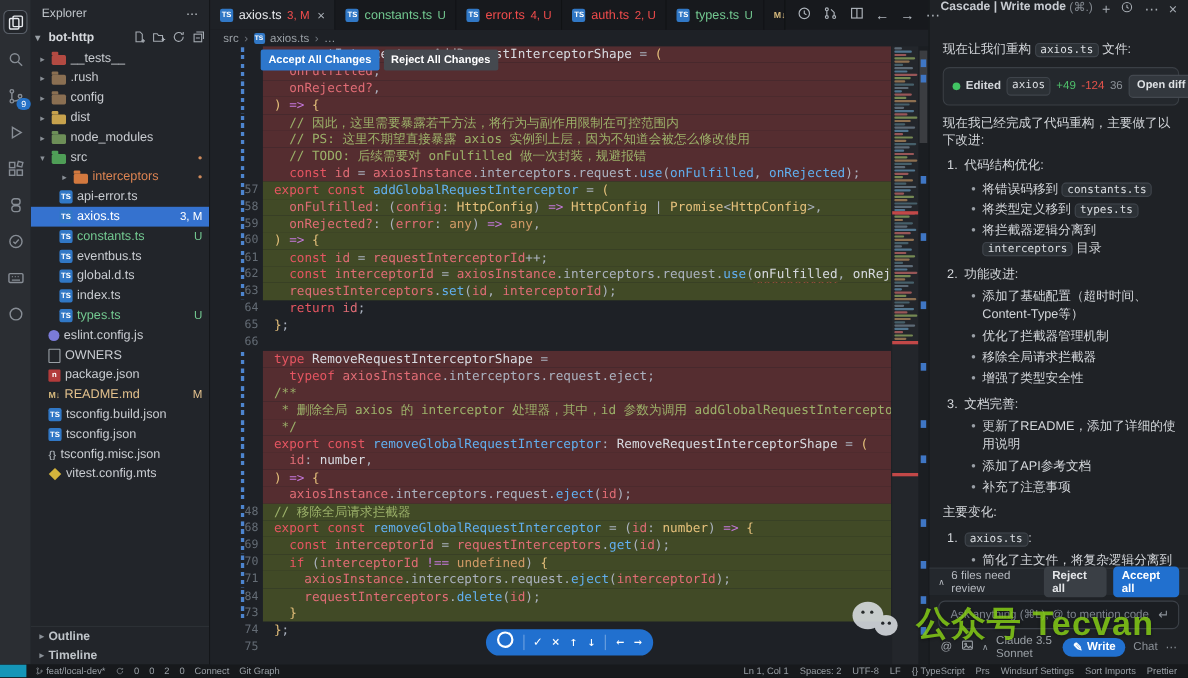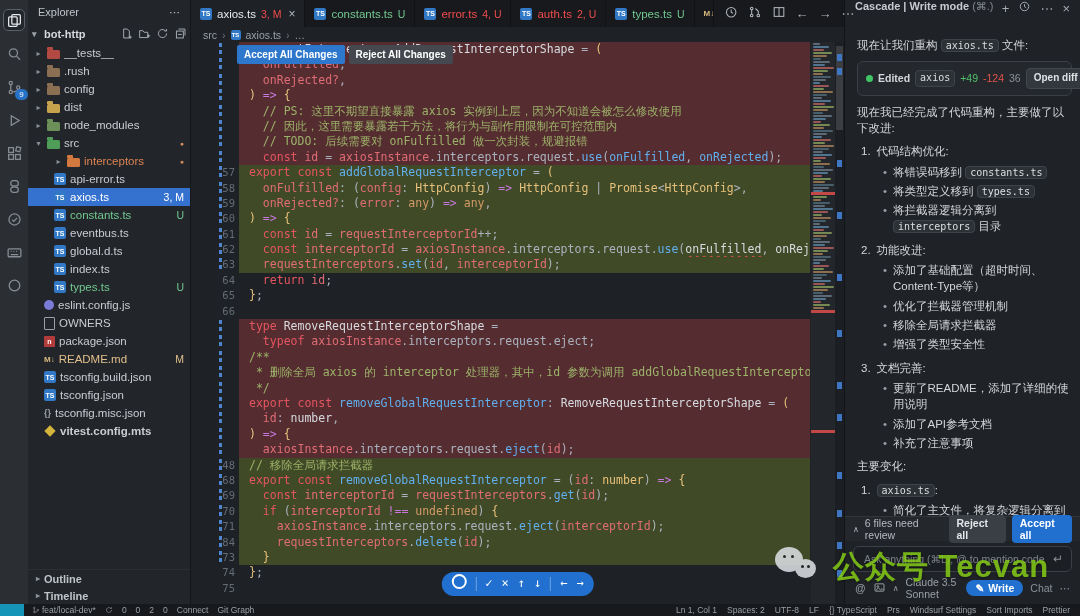--- a/index.html
+++ b/index.html
@@ -334,21 +334,21 @@
             <span class="lbl">tsconfig.build.json</span>
           </div>
           <div class="tree-row" style="padding-left: 16px;">
             <span class="tsicon">TS</span>
             <span class="lbl">tsconfig.json</span>
           </div>
           <div class="tree-row" style="padding-left: 16px;">
             <span class="bracesicon">{}</span>
             <span class="lbl">tsconfig.misc.json</span>
           </div>
-          <div class="tree-row" style="padding-left: 16px; font-weight: bold;">
+          <div class="tree-row" style="padding-left: 16px;">
             <span class="diamond"></span>
             <span class="lbl">vitest.config.mts</span>
           </div>
         </div>
       <div class="sb-sections">
           <div class="sb-section">
             <span class="chev">▸</span>
             <span>Outline</span>
           </div>
           <div class="sb-section">
@@ -420,22 +420,22 @@
       <div class="code-wrap">
         <div class="diffbar">
           <span class="btn btn-accept-all">Accept All Changes</span>
           <span class="btn btn-reject-all">Reject All Changes</span>
         </div>
         <div class="code-lines">
             <div class="line bg-del diff"><span class="gut"></span><span class="txt"><span class="tk-w">...questInterceptor</span><span class="tk-p">: </span><span class="tk-w">AddRequestInterceptorShape</span><span class="tk-p"> = </span><span class="tk-t">(</span></span></div>
             <div class="line bg-del diff"><span class="gut"></span><span class="txt"><span class="tk-p">  </span><span class="tk-v">onFulfilled</span><span class="tk-p">,</span></span></div>
             <div class="line bg-del diff"><span class="gut"></span><span class="txt"><span class="tk-p">  </span><span class="tk-v">onRejected?</span><span class="tk-p">,</span></span></div>
             <div class="line bg-del diff"><span class="gut"></span><span class="txt"><span class="tk-t">) </span><span class="tk-o">=&gt;</span><span class="tk-t"> {</span></span></div>
+            <div class="line bg-del diff"><span class="gut"></span><span class="txt"><span class="tk-p">  </span><span class="tk-c">// 因此，这里需要暴露若干方法，将行为与副作用限制在可控范围内</span></span></div>
             <div class="line bg-del diff"><span class="gut"></span><span class="txt"><span class="tk-p">  </span><span class="tk-c">// PS: 这里不期望直接暴露 axios 实例到上层，因为不知道会被怎么修改使用</span></span></div>
-            <div class="line bg-del diff"><span class="gut"></span><span class="txt"><span class="tk-p">  </span><span class="tk-c">// 因此，这里需要暴露若干方法，将行为与副作用限制在可控范围内</span></span></div>
             <div class="line bg-del diff"><span class="gut"></span><span class="txt"><span class="tk-p">  </span><span class="tk-c">// TODO: 后续需要对 onFulfilled 做一次封装，规避报错</span></span></div>
             <div class="line bg-del diff"><span class="gut"></span><span class="txt"><span class="tk-p">  </span><span class="tk-k">const</span><span class="tk-p"> </span><span class="tk-v">id</span><span class="tk-p"> = </span><span class="tk-v">axiosInstance</span><span class="tk-p">.interceptors.request.</span><span class="tk-f">use</span><span class="tk-p">(</span><span class="tk-f">onFulfilled</span><span class="tk-p">, </span><span class="tk-f">onRejected</span><span class="tk-p">);</span></span></div>
             <div class="line bg-add diff"><span class="gut">57</span><span class="txt"><span class="tk-k">export</span><span class="tk-p"> </span><span class="tk-k">const</span><span class="tk-p"> </span><span class="tk-f">addGlobalRequestInterceptor</span><span class="tk-p"> = </span><span class="tk-t">(</span></span></div>
             <div class="line bg-add diff"><span class="gut">58</span><span class="txt"><span class="tk-p">  </span><span class="tk-v">onFulfilled</span><span class="tk-p">: (</span><span class="tk-v">config</span><span class="tk-p">: </span><span class="tk-t">HttpConfig</span><span class="tk-p">) </span><span class="tk-o">=&gt;</span><span class="tk-p"> </span><span class="tk-t">HttpConfig</span><span class="tk-p"> | </span><span class="tk-t">Promise</span><span class="tk-p">&lt;</span><span class="tk-t">HttpConfig</span><span class="tk-p">&gt;,</span></span></div>
             <div class="line bg-add diff"><span class="gut">59</span><span class="txt"><span class="tk-p">  </span><span class="tk-v">onRejected?</span><span class="tk-p">: (</span><span class="tk-v">error</span><span class="tk-p">: </span><span class="tk-g">any</span><span class="tk-p">) </span><span class="tk-o">=&gt;</span><span class="tk-p"> </span><span class="tk-g">any</span><span class="tk-p">,</span></span></div>
             <div class="line bg-add diff"><span class="gut">60</span><span class="txt"><span class="tk-t">) </span><span class="tk-o">=&gt;</span><span class="tk-t"> {</span></span></div>
             <div class="line bg-add diff"><span class="gut">61</span><span class="txt"><span class="tk-p">  </span><span class="tk-k">const</span><span class="tk-p"> </span><span class="tk-v">id</span><span class="tk-p"> = </span><span class="tk-v">requestInterceptorId</span><span class="tk-p">++;</span></span></div>
             <div class="line bg-add diff"><span class="gut">62</span><span class="txt"><span class="tk-p">  </span><span class="tk-k">const</span><span class="tk-p"> </span><span class="tk-v">interceptorId</span><span class="tk-p"> = </span><span class="tk-v">axiosInstance</span><span class="tk-p">.interceptors.request.</span><span class="tk-f">use</span><span class="tk-p">(</span><span class="tk-u">onFulfilled</span><span class="tk-p">, </span><span class="tk-w">onRejected</span></span></div>
             <div class="line bg-add diff"><span class="gut">63</span><span class="txt"><span class="tk-p">  </span><span class="tk-v">requestInterceptors</span><span class="tk-p">.</span><span class="tk-f">set</span><span class="tk-p">(</span><span class="tk-v">id</span><span class="tk-p">, </span><span class="tk-v">interceptorId</span><span class="tk-p">);</span></span></div>
             <div class="line"><span class="gut">64</span><span class="txt"><span class="tk-p">  </span><span class="tk-k">return</span><span class="tk-p"> </span><span class="tk-v">id</span><span class="tk-p">;</span></span></div>

